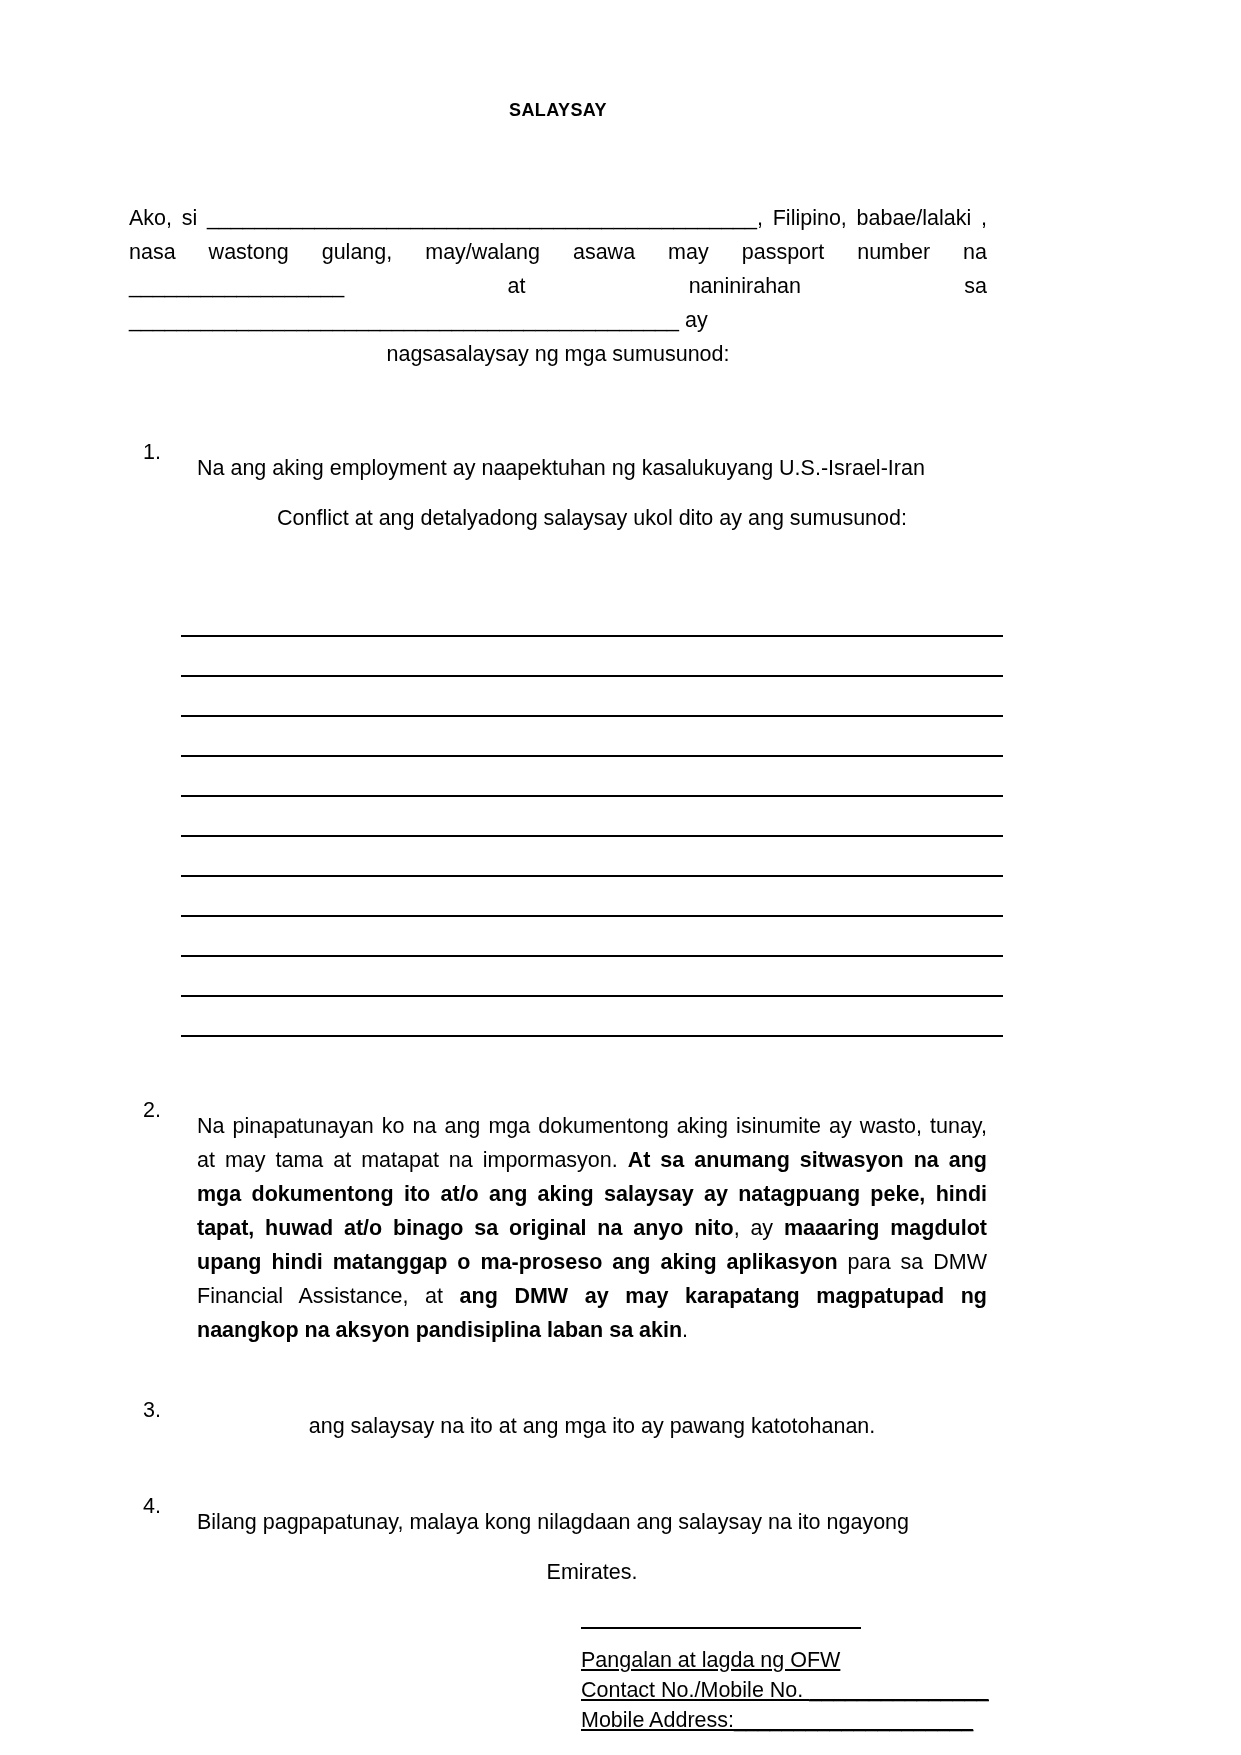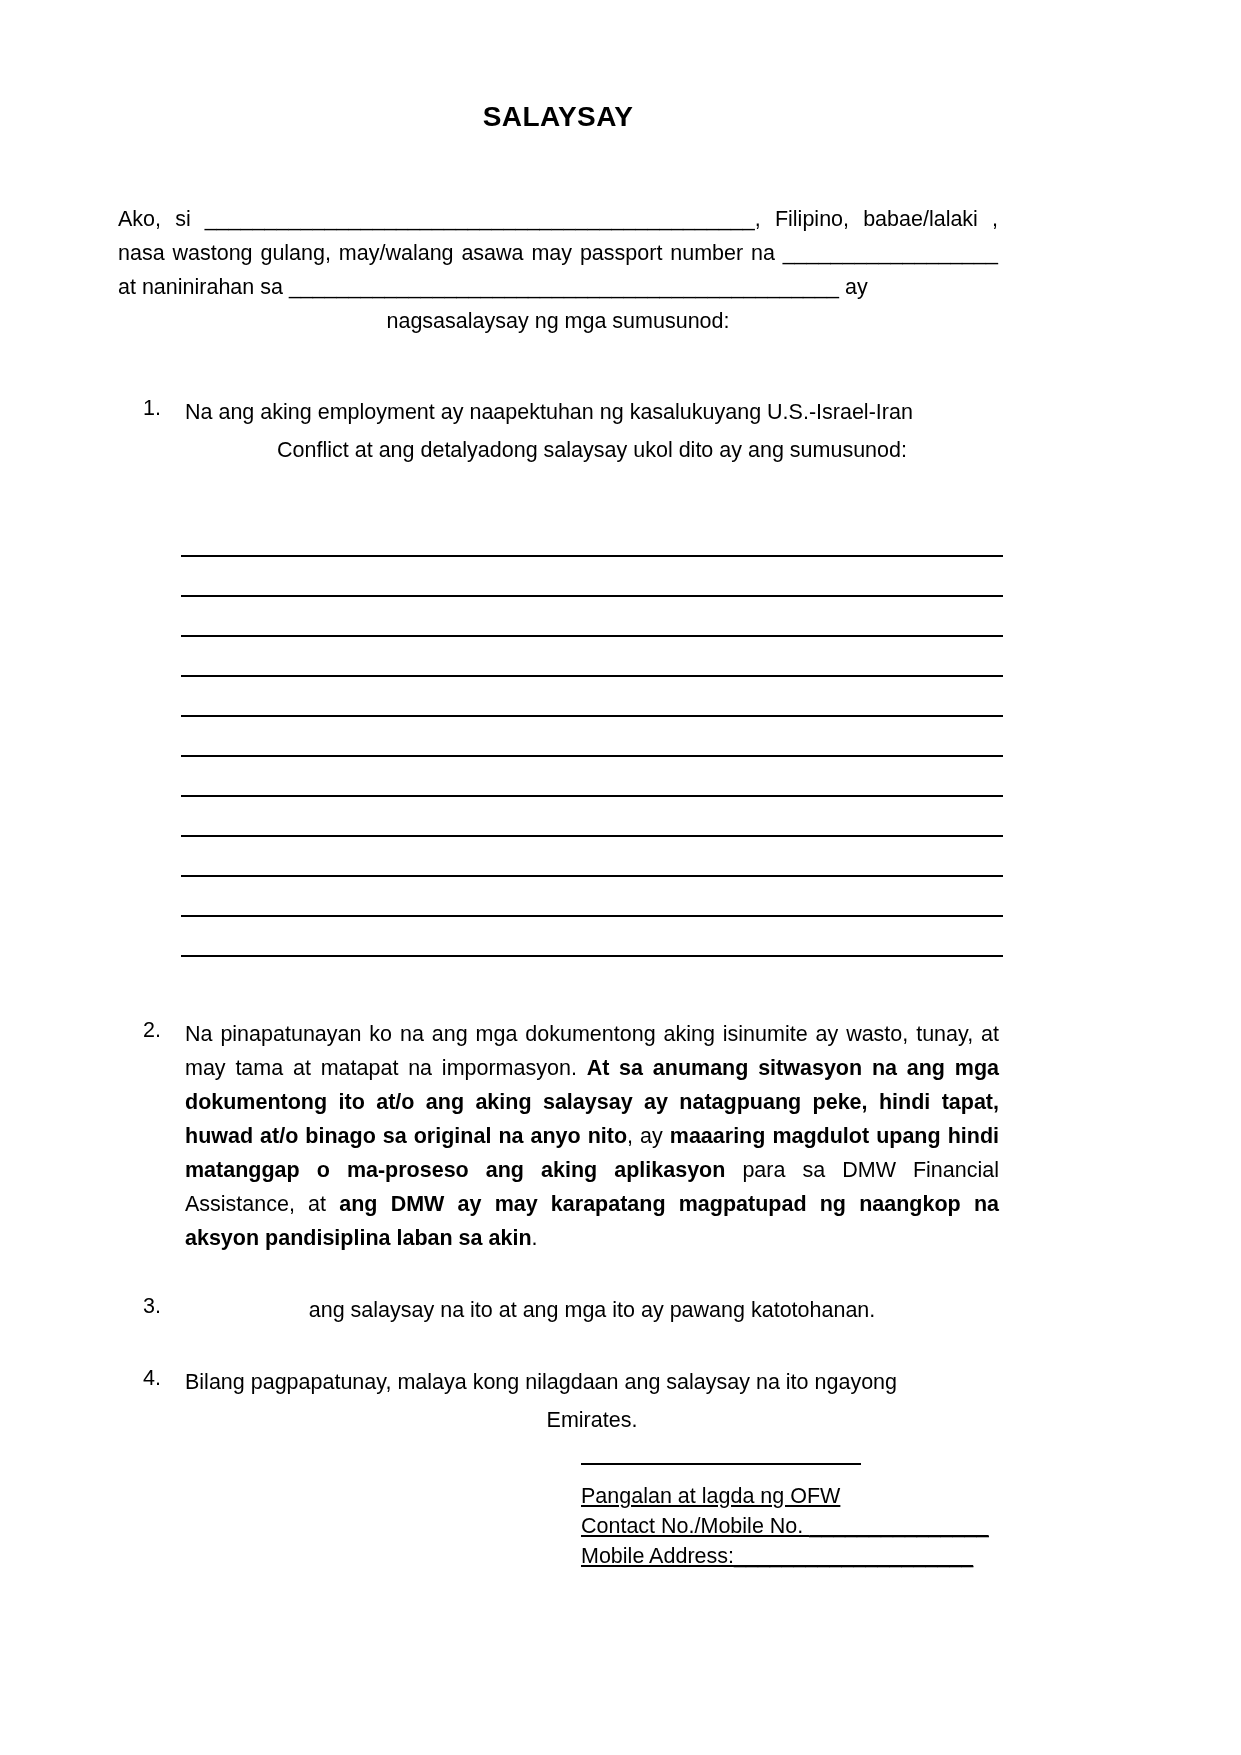--- a/index.html
+++ b/index.html
@@ -24,31 +24,31 @@
   .content {
     position: absolute;
     left: 113px;
     top: 0;
     width: 890px;
   }
 
   
   .doc-title {
     text-align: center;
-    font-size: 28px;
+    font-size: 18px;
     font-weight: bold;
     letter-spacing: 0.4px;
     margin: 0;
     padding-top: 100px;
     line-height: 1.2;
   }
 
   
   .intro {
-    margin: 5px;
+    margin: 16px;
     padding-top: 63px;
     font-size: 21.5px;
     line-height: 34px;
     text-align: justify;
     text-justify: inter-word;
   }
   .intro .lastline {
     text-align: center;
   }
 
@@ -81,21 +81,21 @@
     line-height: 34px;
   }
   .item-1 { padding-top: 48px; }
   .item-2 { padding-top: 0px; }
   .item-3 { padding-top: 30px; }
   .item-4 { padding-top: 30px; }
   .item-1 > .num { top: 48px; }
   .item-3 > .num { top: 30px; }
   .item-4 > .num { top: 30px; }
 
-  .item p { margin: 4px; }
+  .item p { margin: 16px; }
   .item p.last { text-align: center; }
 
   b, strong { font-weight: bold; }
 
   
   .rules {
     margin: 0;
     padding: 0;
     padding-top: 30px;
     padding-left: 68px;

